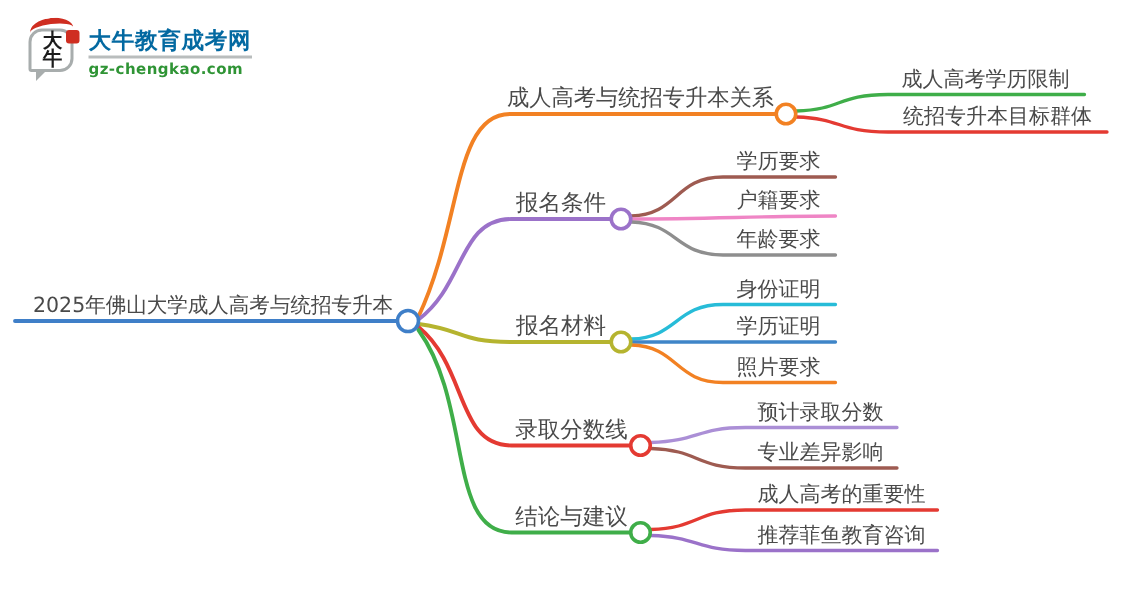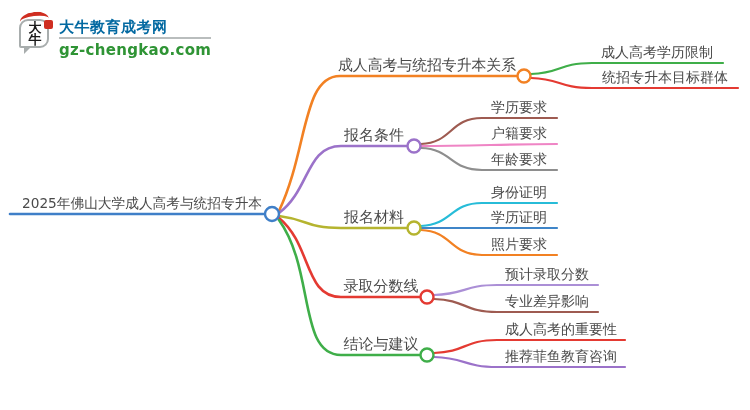--- a/index.html
+++ b/index.html
@@ -27,21 +27,21 @@
     display:flex;align-items:center;justify-content:center;}
   .logo-bubble span{display:block;width:15px;font-size:13px;line-height:12px;
     font-weight:bold;color:#1b1b1b;text-align:right;word-break:break-all;}
   .logo-tail{position:absolute;left:6px;top:36px;width:0;height:0;
     border-left:7px solid #a8adad;border-bottom:7px solid transparent;}
   .logo-seal{position:absolute;left:26px;top:9px;width:9px;height:9px;
     background:#cf2e21;border-radius:2px;}
   .logo-text{margin-left:5px;padding-top:8px;}
   .logo-title{color:#0369a1;font-weight:bold;font-size:15px;line-height:17px;letter-spacing:0.5px;white-space:nowrap;}
   .logo-divider{height:2px;background:#b9bdbd;margin:1px 0 2px;}
-  .logo-domain{color:#2f9435;font-weight:bold;font-size:15px;letter-spacing:0.3px;white-space:nowrap;}
+  .logo-domain{color:#2f9435;font-weight:bold;font-size:10px;letter-spacing:0.3px;white-space:nowrap;}
 </style>
 </head>
 <body>
 
 <div class="logo">
   <div class="logo-mark">
     <div class="logo-arc"></div>
     <div class="logo-bubble">
       <span>大牛</span>
     </div>

